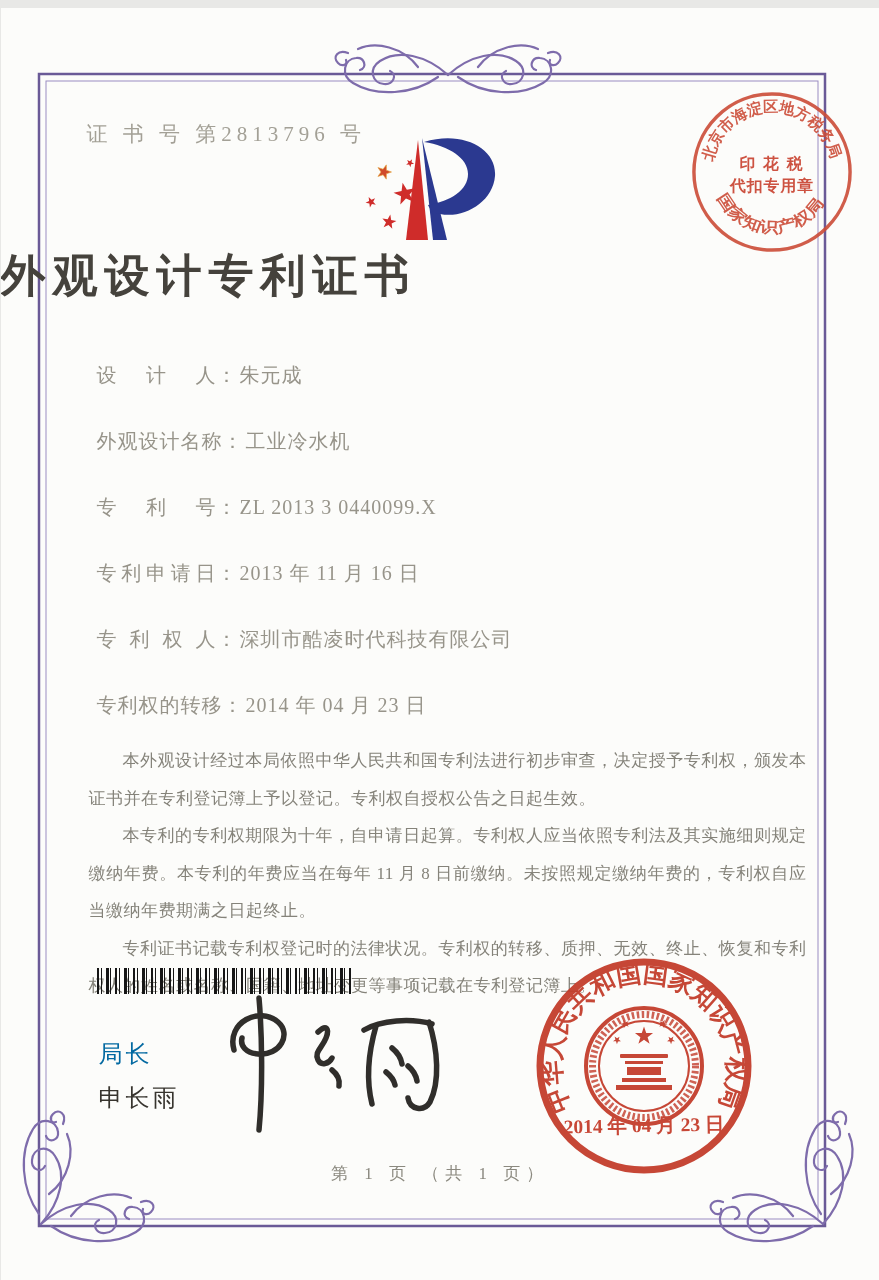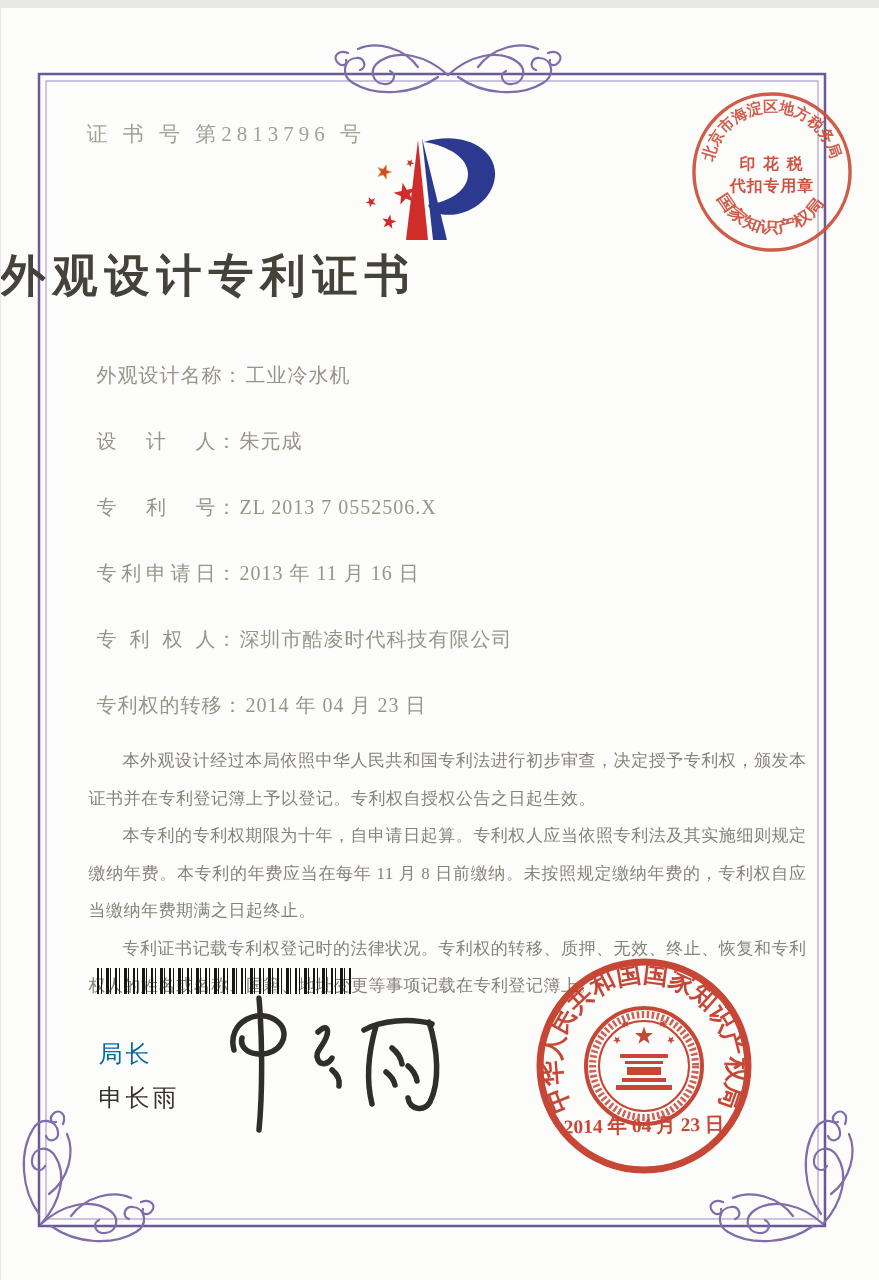--- a/index.html
+++ b/index.html
@@ -88,23 +88,23 @@
     <use href="#star" transform="translate(49,60) scale(1.15) rotate(-12)" fill="#cf2c2a"></use>
     <use href="#star" transform="translate(28,38) scale(0.75) rotate(18)" fill="#d04a2a" stroke="#e5a43c" stroke-width="0.8"></use>
     <use href="#star" transform="translate(15,68) scale(0.55) rotate(-25)" fill="#cf2c2a"></use>
     <use href="#star" transform="translate(33,88) scale(0.75) rotate(10)" fill="#cf2c2a"></use>
     <use href="#star" transform="translate(54,29) scale(0.42) rotate(30)" fill="#cf2c2a"></use>
   </svg>
 
   <div class="abs title">外观设计专利证书</div>
 
   <div class="abs fields">
+    <div class="frow"><span class="flabel">设计人</span><span>：</span><span class="fval">朱元成</span></div>
     <div class="frow"><span class="flabel">外观设计名称</span><span>：</span><span class="fval">工业冷水机</span></div>
-    <div class="frow"><span class="flabel">设计人</span><span>：</span><span class="fval">朱元成</span></div>
-    <div class="frow"><span class="flabel">专利号</span><span>：</span><span class="fval">ZL 2013 7 0552506.X</span></div>
+    <div class="frow"><span class="flabel">专利号</span><span>：</span><span class="fval">ZL 2013 3 0440099.X</span></div>
     <div class="frow"><span class="flabel">专利申请日</span><span>：</span><span class="fval">2013 年 11 月 16 日</span></div>
     <div class="frow"><span class="flabel">专利权人</span><span>：</span><span class="fval">深圳市酷凌时代科技有限公司</span></div>
     <div class="frow"><span class="flabel">专利权的转移</span><span>：</span><span class="fval">2014 年 04 月 23 日</span></div>
   </div>
 
   <div class="abs paras">
     <p>本外观设计经过本局依照中华人民共和国专利法进行初步审查，决定授予专利权，颁发本证书并在专利登记簿上予以登记。专利权自授权公告之日起生效。</p>
     <p>本专利的专利权期限为十年，自申请日起算。专利权人应当依照专利法及其实施细则规定缴纳年费。本专利的年费应当在每年 11 月 8 日前缴纳。未按照规定缴纳年费的，专利权自应当缴纳年费期满之日起终止。</p>
     <p>专利证书记载专利权登记时的法律状况。专利权的转移、质押、无效、终止、恢复和专利权人的姓名或名称、国籍、地址变更等事项记载在专利登记簿上。</p>
   </div>
@@ -165,14 +165,15 @@
         <textPath href="#taxTop" textLength="168" lengthAdjust="spacingAndGlyphs">北京市海淀区地方税务局</textPath>
       </text>
       <text font-size="15.5" font-weight="bold" fill="#cc4c38">
         <textPath href="#taxBot" textLength="132" lengthAdjust="spacingAndGlyphs">国家知识产权局</textPath>
       </text>
       <text x="85" y="82" text-anchor="middle" font-size="16" font-weight="bold" fill="#c8402e" letter-spacing="2">印 花 税</text>
       <text x="85" y="104" text-anchor="middle" font-size="16" font-weight="bold" fill="#c8402e" letter-spacing="1">代扣专用章</text>
     </g>
   </svg>
 
+  <div class="abs footer">第 1 页 （共 1 页）</div>
 
 </div>
 
 </body></html>

